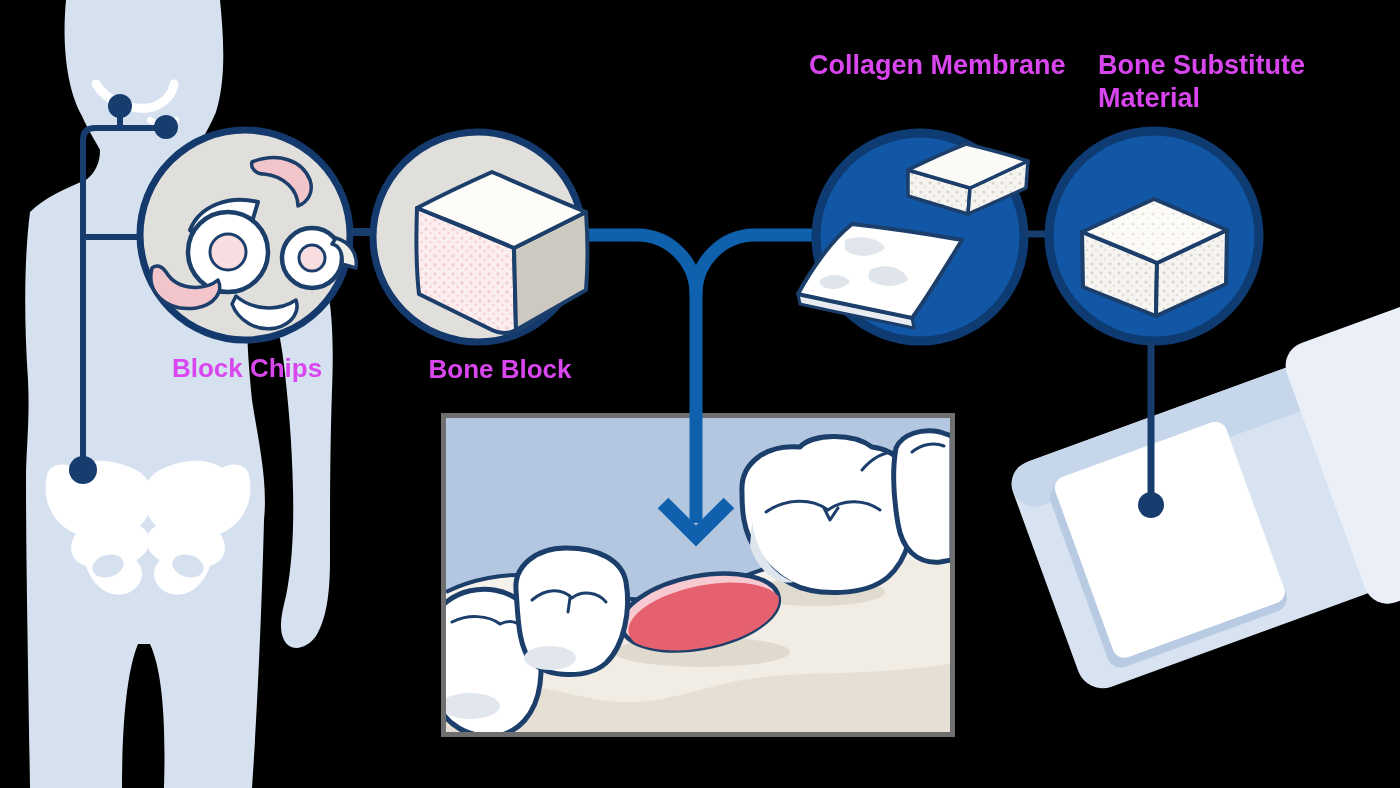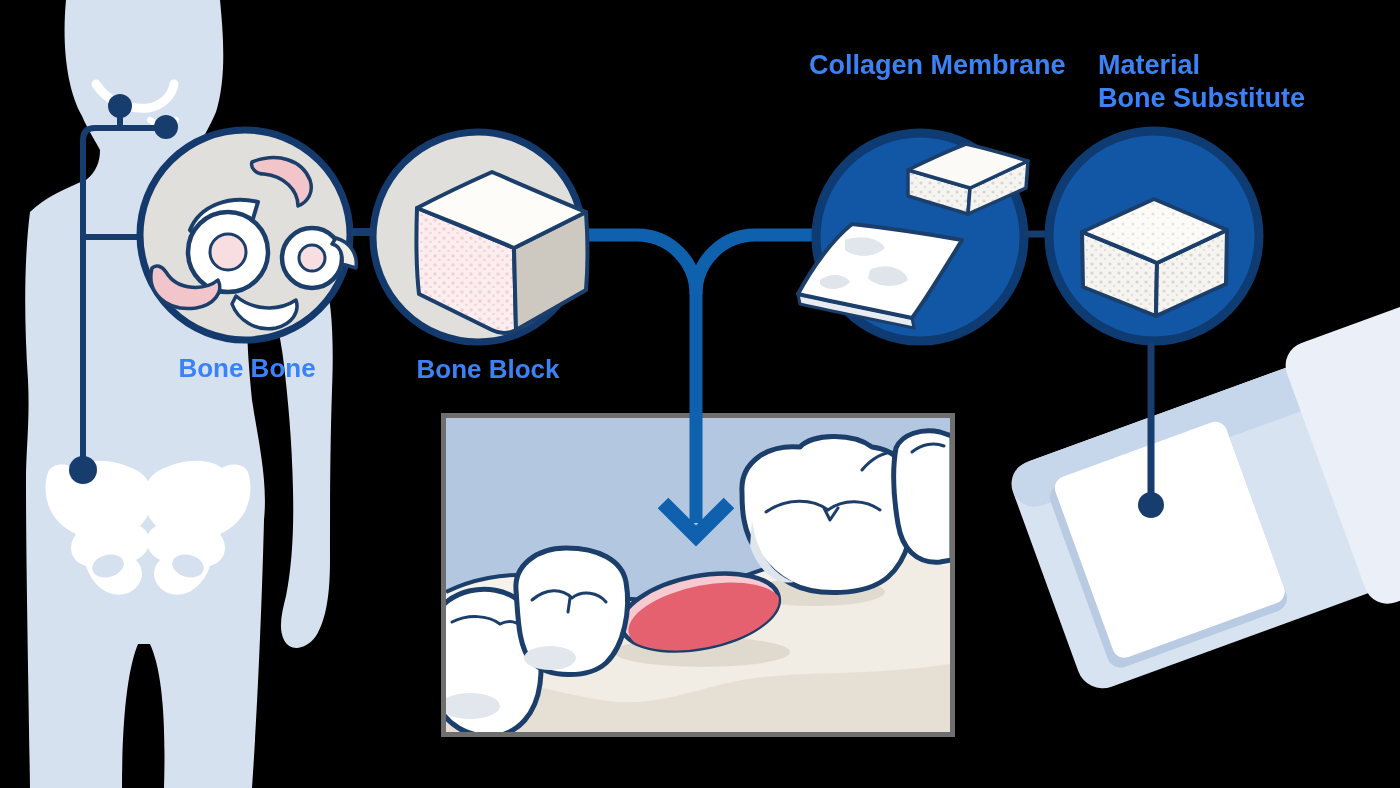--- a/index.html
+++ b/index.html
@@ -1,19 +1,19 @@
 <!DOCTYPE html>
 <html><head>
 <meta charset="utf-8">
 <style>
   html,body{margin:0;padding:0;background:#000;}
   .stage{position:relative;width:1400px;height:788px;background:#000;overflow:hidden;
          font-family:"Liberation Sans",sans-serif;}
   .stage svg{position:absolute;left:0;top:0;}
-  .lbl{position:absolute;color:#3b82f6;font-weight:bold;line-height:33px;font-size:27px;}
+  .lbl{position:absolute;color:#d946ef;font-weight:bold;line-height:33px;font-size:27px;}
   .lbl.center{text-align:center;font-size:26px;line-height:30px;}
   .lbl span{display:block;}
 </style>
 </head>
 <body>
 
 <div class="stage">
 <svg width="1400" height="788" viewBox="0 0 1400 788">
   <defs>
     <clipPath id="panelClip">
@@ -209,25 +209,25 @@
     <rect x="40" y="26" width="182" height="192" rx="12" fill="#ffffff"></rect>
     <rect x="298" y="-18" width="250" height="276" rx="24" fill="#eaeff8"></rect>
   </g>
 
   <g>
     <path d="M 1151,342 L 1151,505" stroke="#163d6e" stroke-width="7" fill="none"></path>
     <circle cx="1151" cy="505" r="13" fill="#163d6e"></circle>
   </g>
 </svg>
 
-<div class="lbl center" style="left:147px;top:353px;width:200px;">Bone Bone</div>
-
-<div class="lbl center" style="left:388px;top:354px;width:200px;">Bone Block</div>
+<div class="lbl center" style="left:147px;top:353px;width:200px;">Block Chips</div>
+
+<div class="lbl center" style="left:400px;top:354px;width:200px;">Bone Block</div>
 
 <div class="lbl" style="left:809px;top:49px;">
   <span>Collagen Membrane</span>
 </div>
 
 <div class="lbl" style="left:1098px;top:49px;">
+  <span>Bone Substitute</span>
   <span>Material</span>
-  <span>Bone Substitute</span>
 </div>
 </div>
 
 </body></html>

